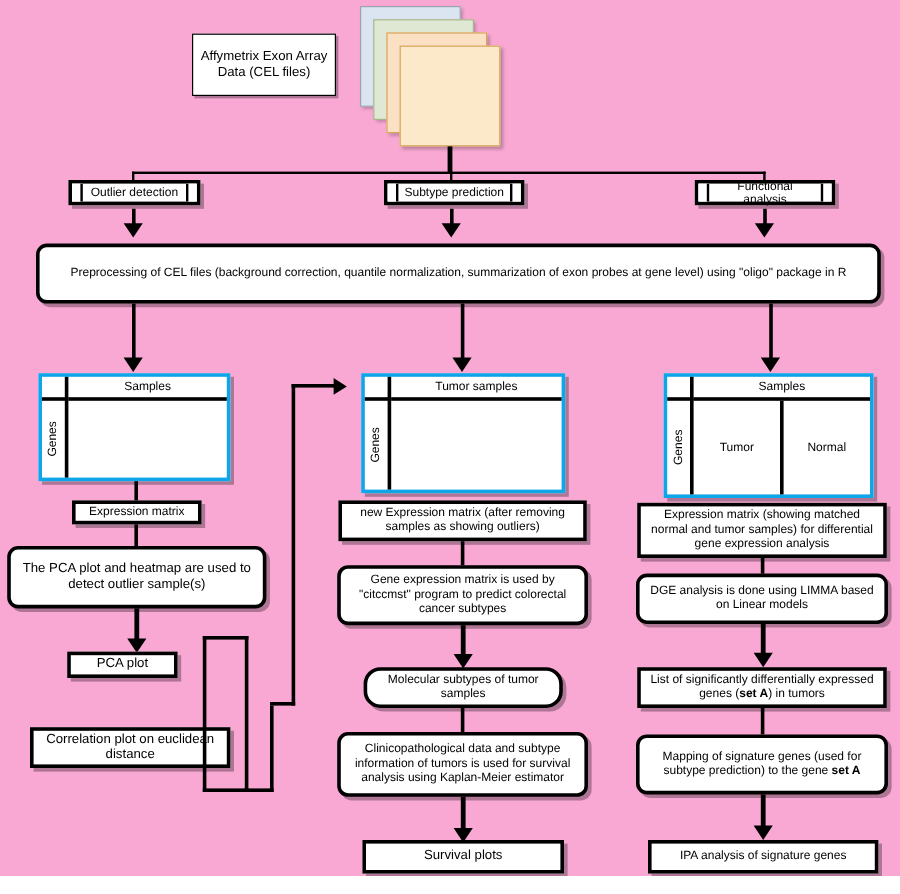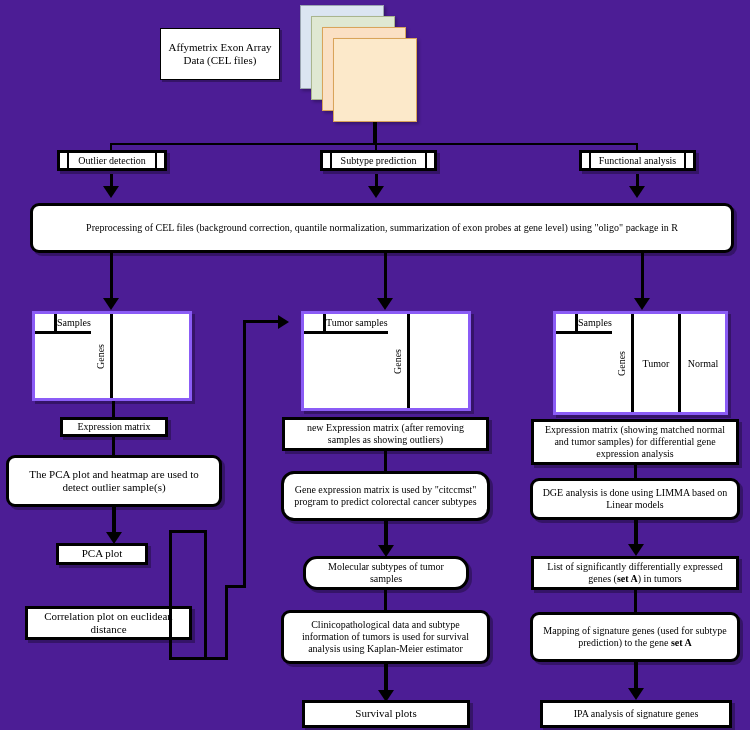--- a/index.html
+++ b/index.html
@@ -4,22 +4,22 @@
 <style>
   html, body {
     margin: 0;
     padding: 0;
     background: #ffffff;
   }
   #canvas {
     position: relative;
     width: 750px;
     height: 730px;
-    background: #4c1d95;
-    font-family: Liberation Serif, serif;
+    background: #f9a8d4;
+    font-family: Liberation Sans, sans-serif;
     overflow: hidden;
   }
 
   
   .node {
     position: absolute;
     box-sizing: border-box;
     background: #ffffff;
     border: 2px solid #000000;
     display: flex;
@@ -62,23 +62,24 @@
     align-items: center;
     justify-content: center;
     text-align: center;
     padding: 0 4px;
   }
 
   
   .matrix {
     position: absolute;
     box-sizing: border-box;
-    border: 3px solid #8b5cf6;
-    background: #ffffff;
-    display: flex;
+    border: 3px solid #0ea5e9;
+    background: #ffffff;
+    display: flex;
+    flex-direction: column;
     box-shadow: 3px 3px 0 rgba(0,0,0,0.30);
   }
   .matrix .mrow { display: flex; flex: 0 0 auto; }
   .matrix .mrow.body { flex: 1 1 auto; }
   .matrix .corner {
     flex: 0 0 22px;
     border-right: 3px solid #000000;
     border-bottom: 3px solid #000000;
     box-sizing: border-box;
   }
@@ -272,21 +273,21 @@
       </div>
     </div>
   </div>
 
   <div class="node thick fs10" style="left:282px; top:417px; width:207px; height:34px;">
     <span class="txt">new Expression matrix (after removing samples as showing outliers)</span>
   </div>
 
   <div class="ln" style="left:384px; top:451px; width:3px; height:20px;"></div>
 
-  <div class="node rounded fs10" style="left:281px; top:471px; width:209px; height:50px;border-radius:13px;">
+  <div class="node rounded fs10" style="left:281px; top:471px; width:209px; height:50px;">
     <span class="txt">Gene expression matrix is used by "citccmst" program to predict colorectal cancer subtypes</span>
   </div>
 
   <div class="ln" style="left:384px; top:521px; width:4px; height:26px;"></div>
   <div class="arrow-d" style="left:378px; top:545px;"></div>
 
   <div class="node thick fs10" style="left:303px; top:556px; width:166px; height:34px;border-radius:14px;">
     <span class="txt">Molecular subtypes of tumor samples</span>
   </div>
 

